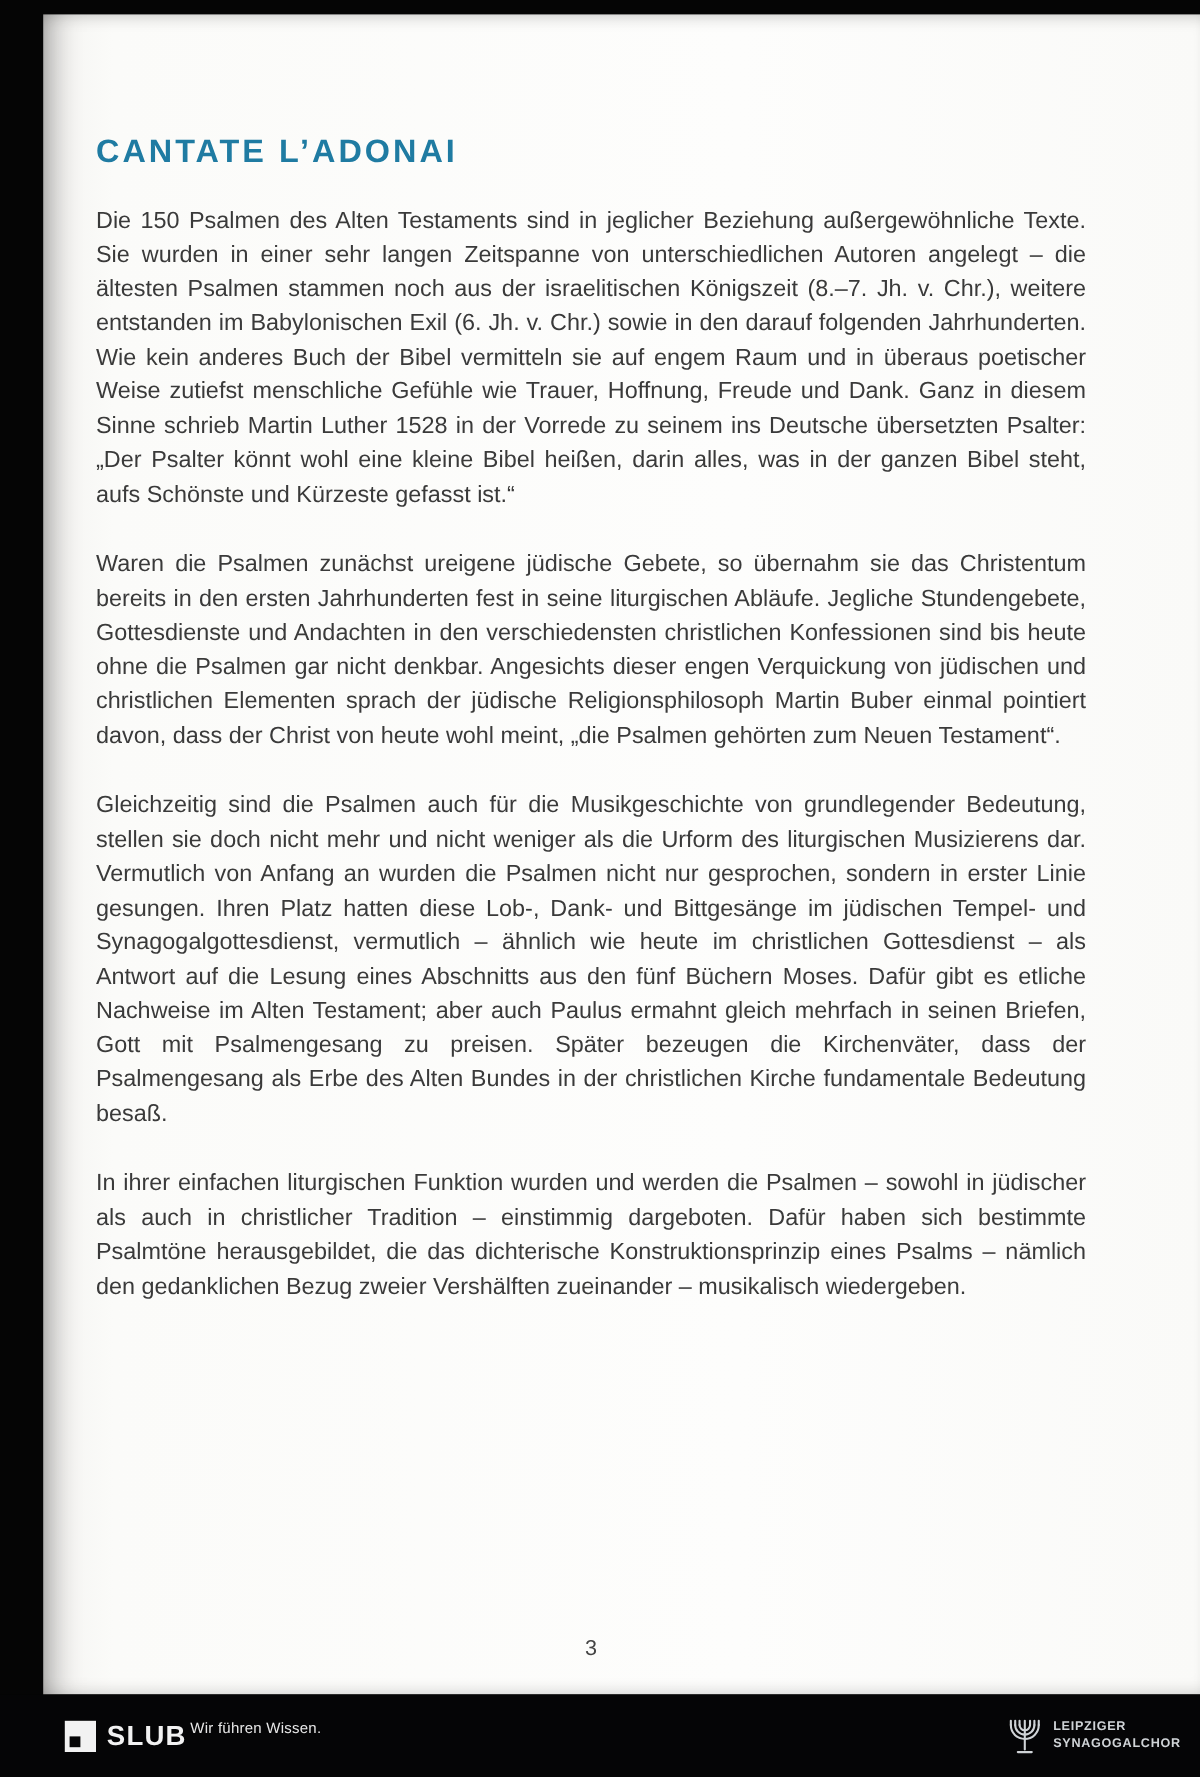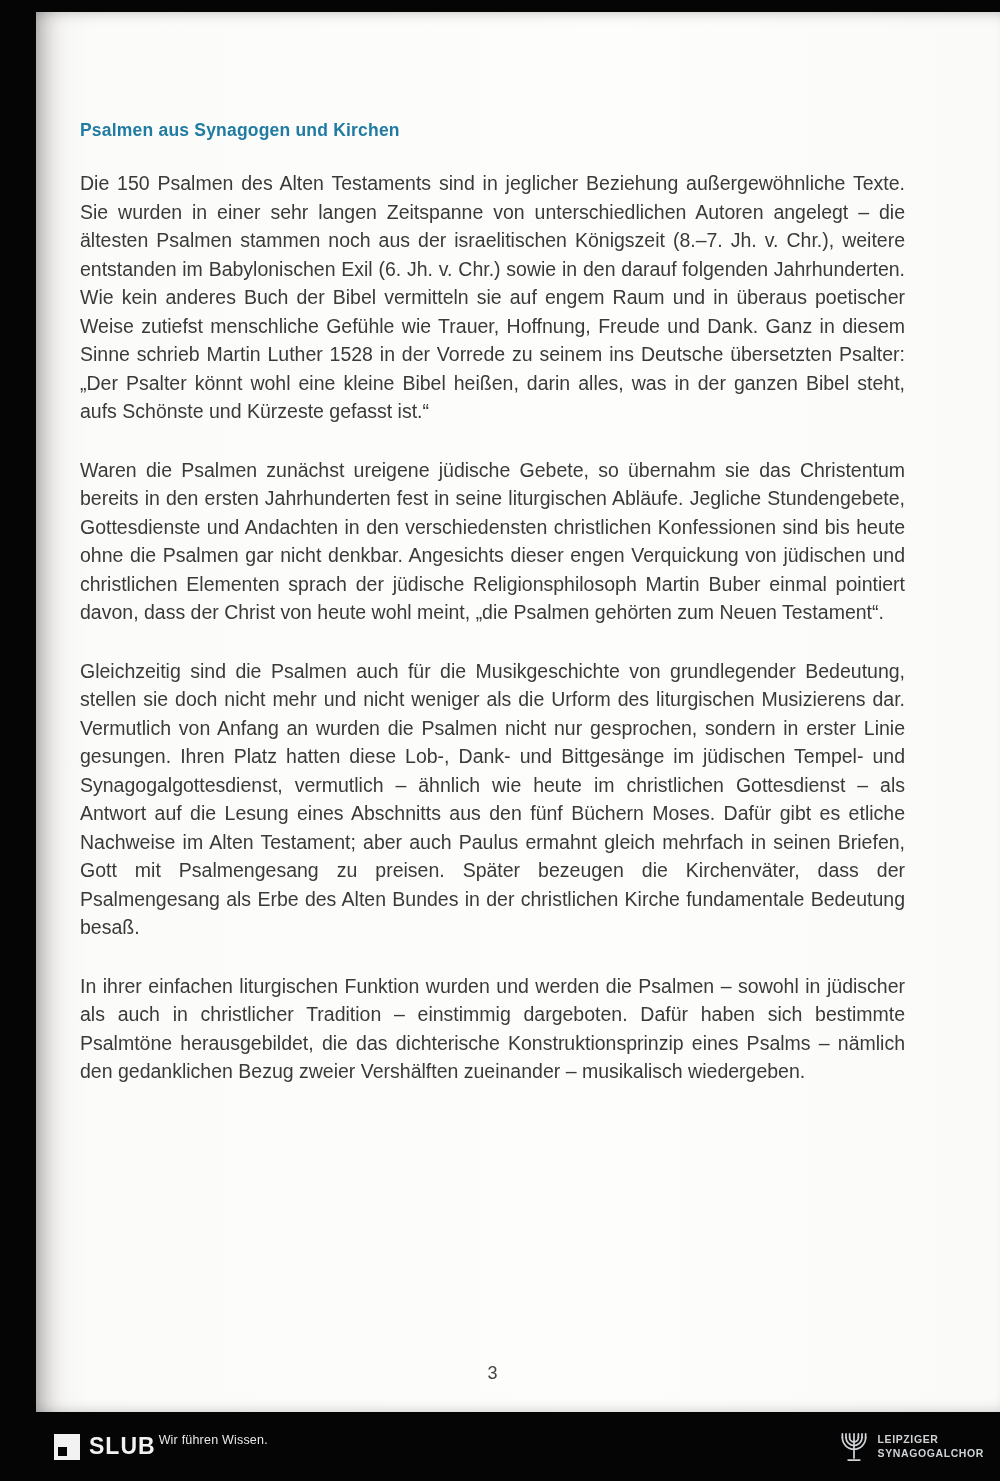--- a/index.html
+++ b/index.html
@@ -143,21 +143,21 @@
     font-weight: bold;
   }
 </style>
 </head>
 <body>
 
 <div class="scan">
 
   <div class="paper">
     <div class="content">
-      <h2 class="subtitle">Psalmen aus Synagogen und Kirchen</h2>
+      <h1 class="title">CANTATE L’ADONAI</h1>
 
       <div class="body-text">
         <p>Die 150 Psalmen des Alten Testaments sind in jeglicher Beziehung außergewöhnliche Texte. Sie wurden in einer sehr langen Zeitspanne von unterschiedlichen Autoren angelegt – die ältesten Psalmen stammen noch aus der israelitischen Königszeit (8.–7. Jh. v. Chr.), weitere entstanden im Babylonischen Exil (6. Jh. v. Chr.) sowie in den darauf folgenden Jahrhunderten. Wie kein anderes Buch der Bibel vermitteln sie auf engem Raum und in überaus poetischer Weise zutiefst menschliche Gefühle wie Trauer, Hoffnung, Freude und Dank. Ganz in diesem Sinne schrieb Martin Luther 1528 in der Vorrede zu seinem ins Deutsche übersetzten Psalter: „Der Psalter könnt wohl eine kleine Bibel heißen, darin alles, was in der ganzen Bibel steht, aufs Schönste und Kürzeste gefasst ist.“</p>
         <p>Waren die Psalmen zunächst ureigene jüdische Gebete, so übernahm sie das Christentum bereits in den ersten Jahrhunderten fest in seine liturgischen Abläufe. Jegliche Stundengebete, Gottesdienste und Andachten in den verschiedensten christlichen Konfessionen sind bis heute ohne die Psalmen gar nicht denkbar. Angesichts dieser engen Verquickung von jüdischen und christlichen Elementen sprach der jüdische Religionsphilosoph Martin Buber einmal pointiert davon, dass der Christ von heute wohl meint, „die Psalmen gehörten zum Neuen Testament“.</p>
         <p>Gleichzeitig sind die Psalmen auch für die Musikgeschichte von grundlegender Bedeutung, stellen sie doch nicht mehr und nicht weniger als die Urform des liturgischen Musizierens dar. Vermutlich von Anfang an wurden die Psalmen nicht nur gesprochen, sondern in erster Linie gesungen. Ihren Platz hatten diese Lob-, Dank- und Bittgesänge im jüdischen Tempel- und Synagogalgottesdienst, vermutlich – ähnlich wie heute im christlichen Gottesdienst – als Antwort auf die Lesung eines Abschnitts aus den fünf Büchern Moses. Dafür gibt es etliche Nachweise im Alten Testament; aber auch Paulus ermahnt gleich mehrfach in seinen Briefen, Gott mit Psalmengesang zu preisen. Später bezeugen die Kirchenväter, dass der Psalmengesang als Erbe des Alten Bundes in der christlichen Kirche fundamentale Bedeutung besaß.</p>
         <p>In ihrer einfachen liturgischen Funktion wurden und werden die Psalmen – sowohl in jüdischer als auch in christlicher Tradition – einstimmig dargeboten. Dafür haben sich bestimmte Psalmtöne herausgebildet, die das dichterische Konstruktionsprinzip eines Psalms – nämlich den gedanklichen Bezug zweier Vershälften zueinander – musikalisch wiedergeben.</p>
       </div>
     </div>
 
     <div class="page-number">3</div>

